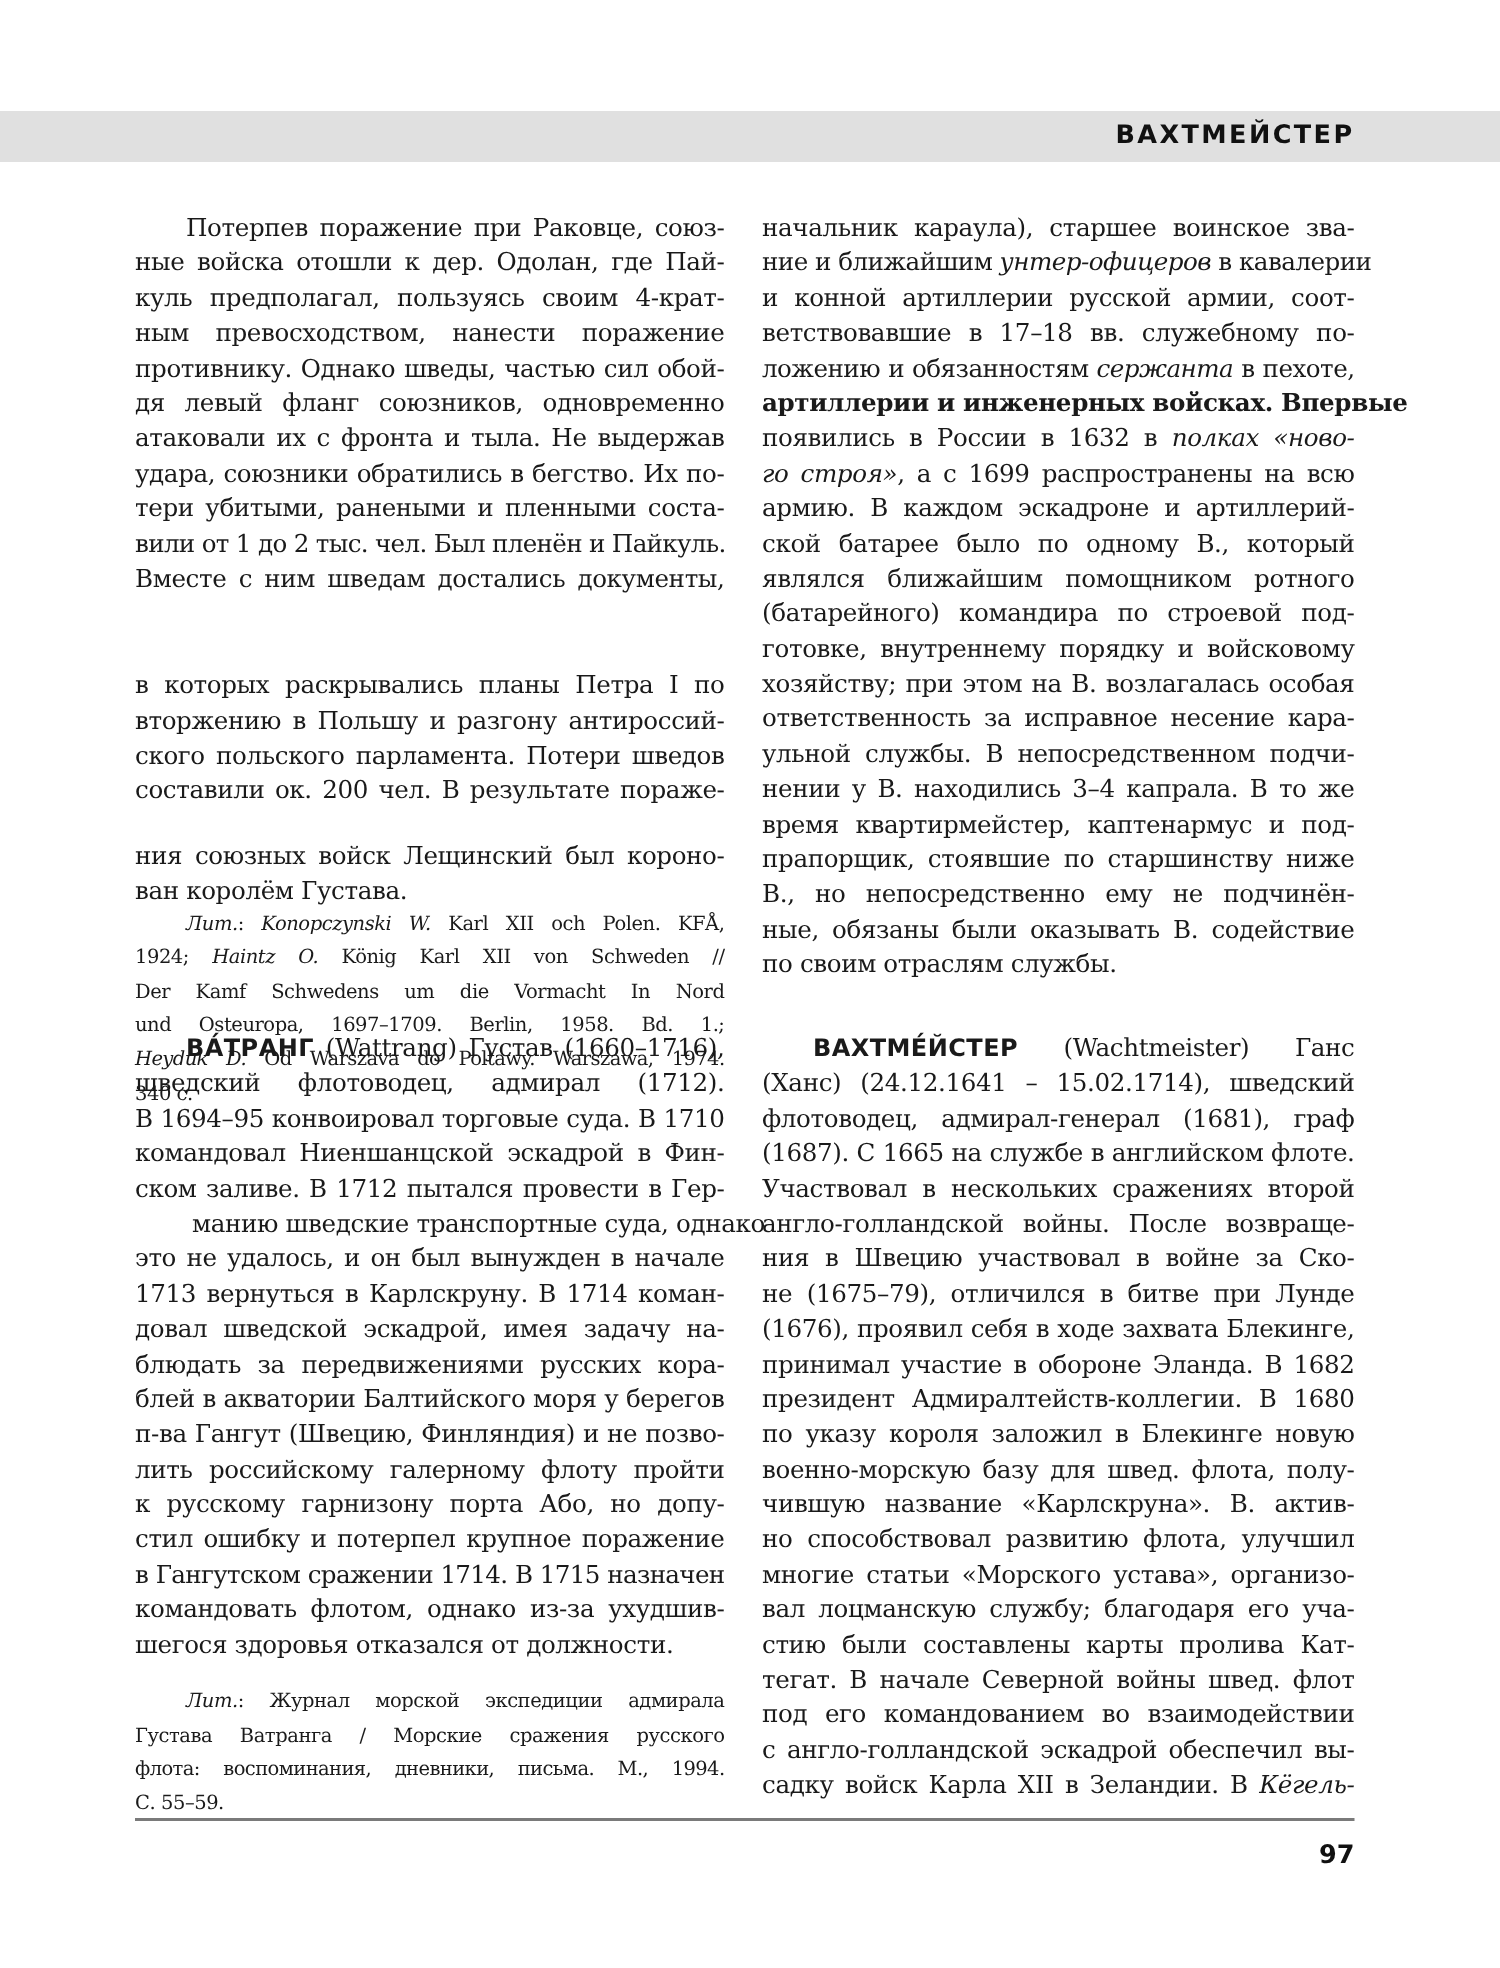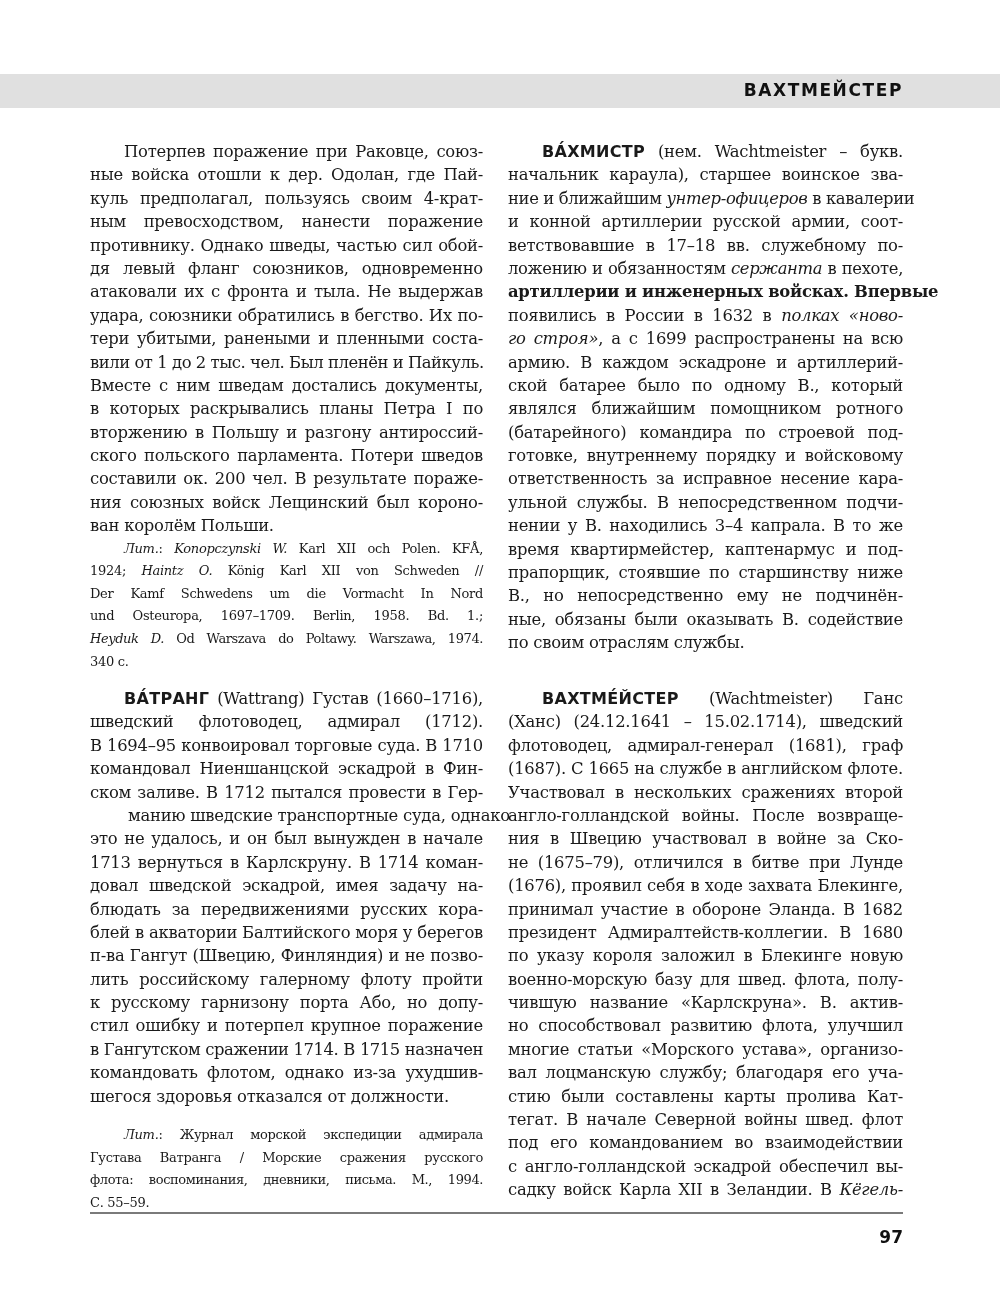--- a/index.html
+++ b/index.html
@@ -34,26 +34,26 @@
       <span class="line" style="display: block;">ные войска отошли к дер. Одолан, где Пай-</span>
       <span class="line" style="display: block;">куль предполагал, пользуясь своим 4-крат-</span>
       <span class="line" style="display: block;">ным превосходством, нанести поражение</span>
       <span class="line" style="display: block;">противнику. Однако шведы, частью сил обой-</span>
       <span class="line" style="display: block;">дя левый фланг союзников, одновременно</span>
       <span class="line" style="display: block;">атаковали их с фронта и тыла. Не выдержав</span>
       <span class="line" style="display: block;">удара, союзники обратились в бегство. Их по-</span>
       <span class="line" style="display: block;">тери убитыми, ранеными и пленными соста-</span>
       <span class="line" style="display: block; letter-spacing: -0.45px;">вили от 1 до 2 тыс. чел. Был пленён и Пайкуль.</span>
       <span class="line" style="display: block;">Вместе с ним шведам достались документы,</span>
-      <span class="line" style="display: block;">в которых раскрывались планы Петра I по</span>
+      <span class="line" style="display: block; margin-top: 48px;">в которых раскрывались планы Петра I по</span>
       <span class="line" style="display: block;">вторжению в Польшу и разгону антироссий-</span>
       <span class="line" style="display: block;">ского польского парламента. Потери шведов</span>
       <span class="line" style="display: block;">составили ок. 200 чел. В результате пораже-</span>
-      <span class="line" style="display: block;">ния союзных войск Лещинский был короно-</span>
-      <span class="line last" style="display: block;">ван королём Польши.</span>
+      <span class="line" style="display: block; margin-top: 20px;">ния союзных войск Лещинский был короно-</span>
+      <span class="line last" style="display: block;">ван королём Густава.</span>
     </div>
   <div class="lit" id="left-cont-lit">
       <span class="line indent " style="display: block;"><span class="it">Лит.</span><span>: </span><span class="it">Konopczynski W.</span><span> Karl XII och Polen. KFÅ,</span></span>
       <span class="line" style="display: block;"><span>1924; </span><span class="it">Haintz O.</span><span> König Karl XII von Schweden //</span></span>
       <span class="line" style="display: block;"><span>Der Kamf Schwedens um die Vormacht In Nord</span></span>
       <span class="line" style="display: block;"><span>und Osteuropa, 1697–1709. Berlin, 1958. Bd. 1.;</span></span>
       <span class="line" style="display: block; letter-spacing: -0.4px;"><span class="it">Heyduk D.</span><span> Od Warszava do Poltawy. Warszawa, 1974.</span></span>
       <span class="line last" style="display: block;"><span>340 с.</span></span>
     </div>
 </div>
@@ -82,34 +82,34 @@
   <div class="lit" id="watrang-lit" style="margin-top:16px;">
       <span class="line indent " style="display: block;"><span class="it">Лит.</span><span>: Журнал морской экспедиции адмирала</span></span>
       <span class="line" style="display: block;"><span>Густава Ватранга / Морские сражения русского</span></span>
       <span class="line" style="display: block; letter-spacing: -0.4px;"><span>флота: воспоминания, дневники, письма. М., 1994.</span></span>
       <span class="line last" style="display: block;"><span>С. 55–59.</span></span>
     </div>
 </div>
 
 <div class="col col-right" style="top:140px;">
   <div id="vakhmistr-lines">
-      <span class="line indent " style="display: block;"><span class="hw">ВА́ХМИСТР</span><span> (нем. Wachtmeister – букв.</span></span>
       <span class="line" style="display: block;"><span>начальник караула), старшее воинское зва-</span></span>
       <span class="line" style="display: block; letter-spacing: -0.35px;"><span>ние и ближайшим </span><span class="it">унтер-офицеров</span><span> в кавалерии</span></span>
       <span class="line" style="display: block;"><span>и конной артиллерии русской армии, соот-</span></span>
       <span class="line" style="display: block;"><span>ветствовавшие в 17–18 вв. служебному по-</span></span>
       <span class="line" style="display: block; letter-spacing: -0.35px;"><span>ложению и обязанностям </span><span class="it">сержанта</span><span> в пехоте,</span></span>
       <span class="line" style="display: block; font-weight: bold;"><span>артиллерии и инженерных войсках. Впервые</span></span>
       <span class="line" style="display: block;"><span>появились в России в 1632 в </span><span class="it">полках «ново-</span></span>
       <span class="line" style="display: block;"><span class="it">го строя»</span><span>, а с 1699 распространены на всю</span></span>
       <span class="line" style="display: block;"><span>армию. В каждом эскадроне и артиллерий-</span></span>
       <span class="line" style="display: block;"><span>ской батарее было по одному В., который</span></span>
       <span class="line" style="display: block;"><span>являлся ближайшим помощником ротного</span></span>
       <span class="line" style="display: block;"><span>(батарейного) командира по строевой под-</span></span>
       <span class="line" style="display: block;"><span>готовке, внутреннему порядку и войсковому</span></span>
+      <span class="line" style="display: block;"><span>хозяйству; при этом на В. возлагалась особая</span></span>
       <span class="line" style="display: block;"><span>ответственность за исправное несение кара-</span></span>
       <span class="line" style="display: block;"><span>ульной службы. В непосредственном подчи-</span></span>
       <span class="line" style="display: block;"><span>нении у В. находились 3–4 капрала. В то же</span></span>
       <span class="line" style="display: block;"><span>время квартирмейстер, каптенармус и под-</span></span>
       <span class="line" style="display: block;"><span>прапорщик, стоявшие по старшинству ниже</span></span>
       <span class="line" style="display: block;"><span>В., но непосредственно ему не подчинён-</span></span>
       <span class="line" style="display: block;"><span>ные, обязаны были оказывать В. содействие</span></span>
       <span class="line last" style="display: block;"><span>по своим отраслям службы.</span></span>
     </div>
 </div>

